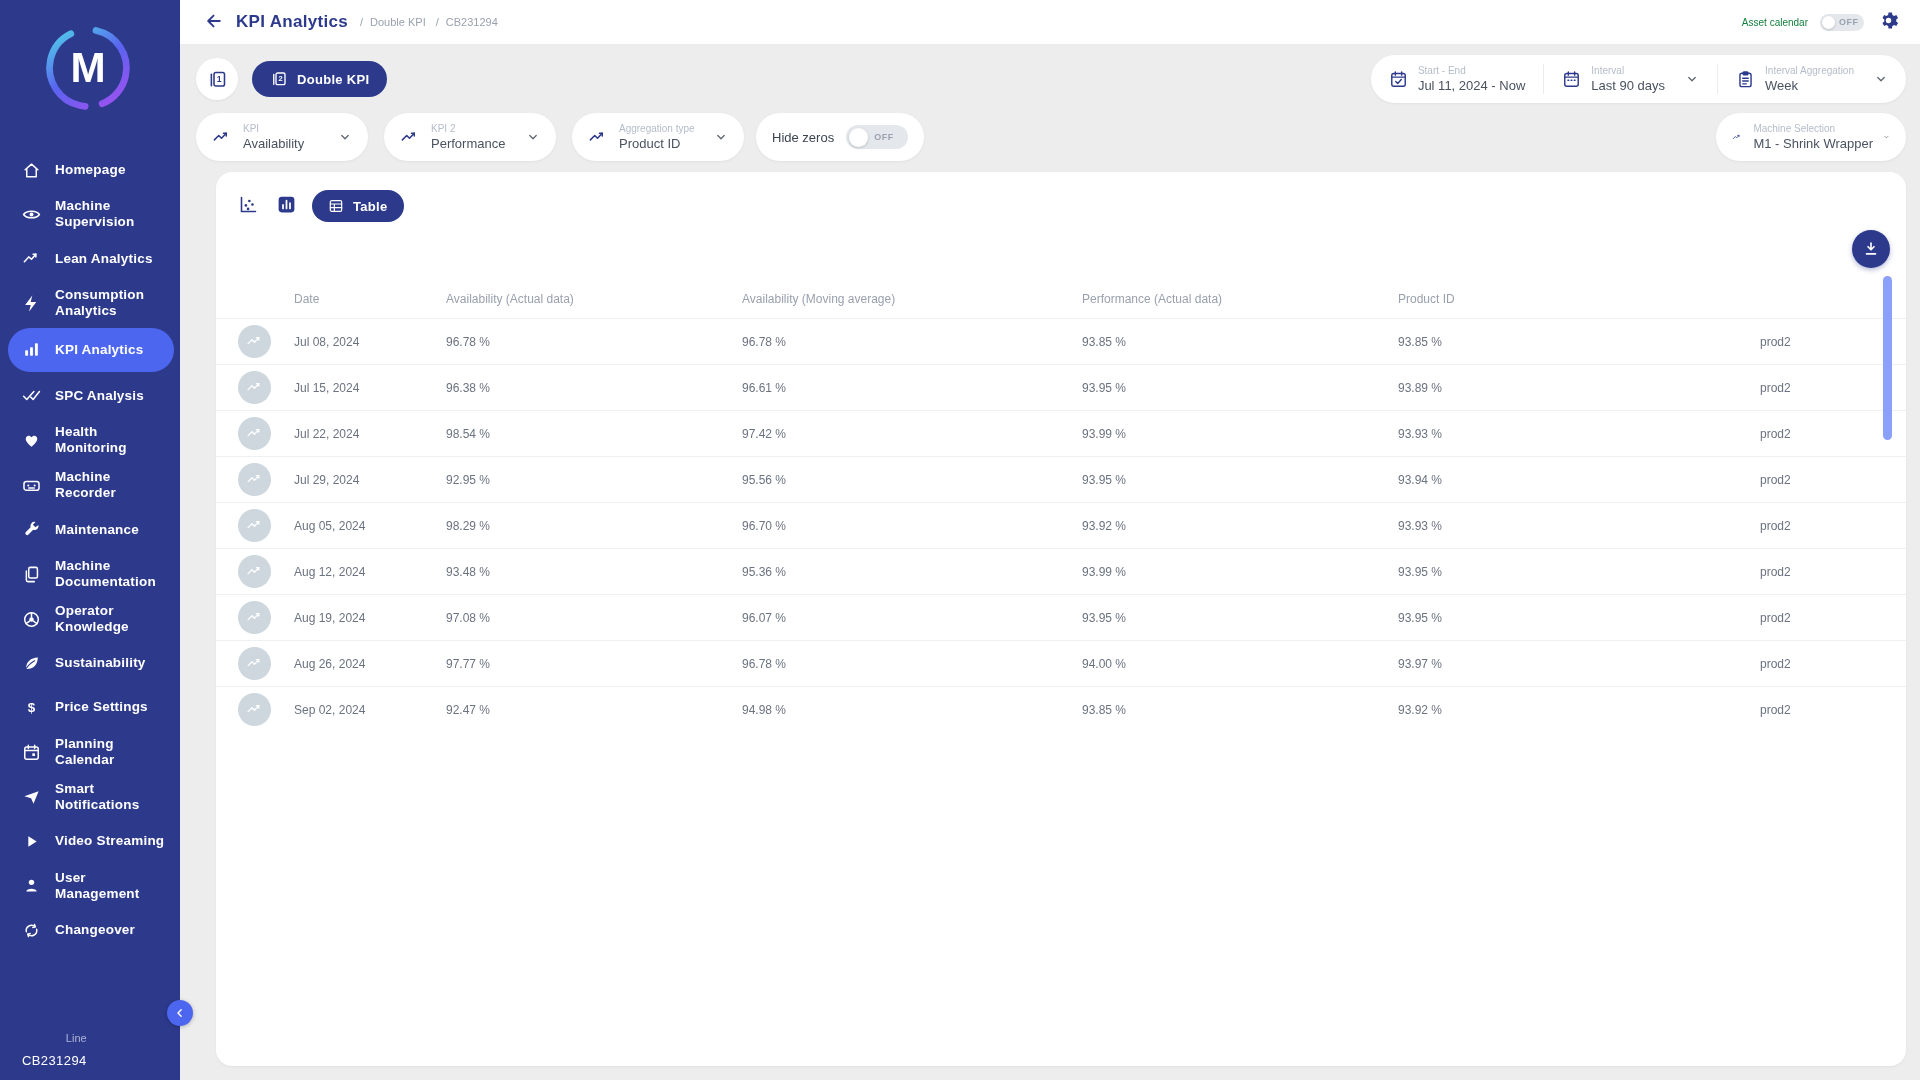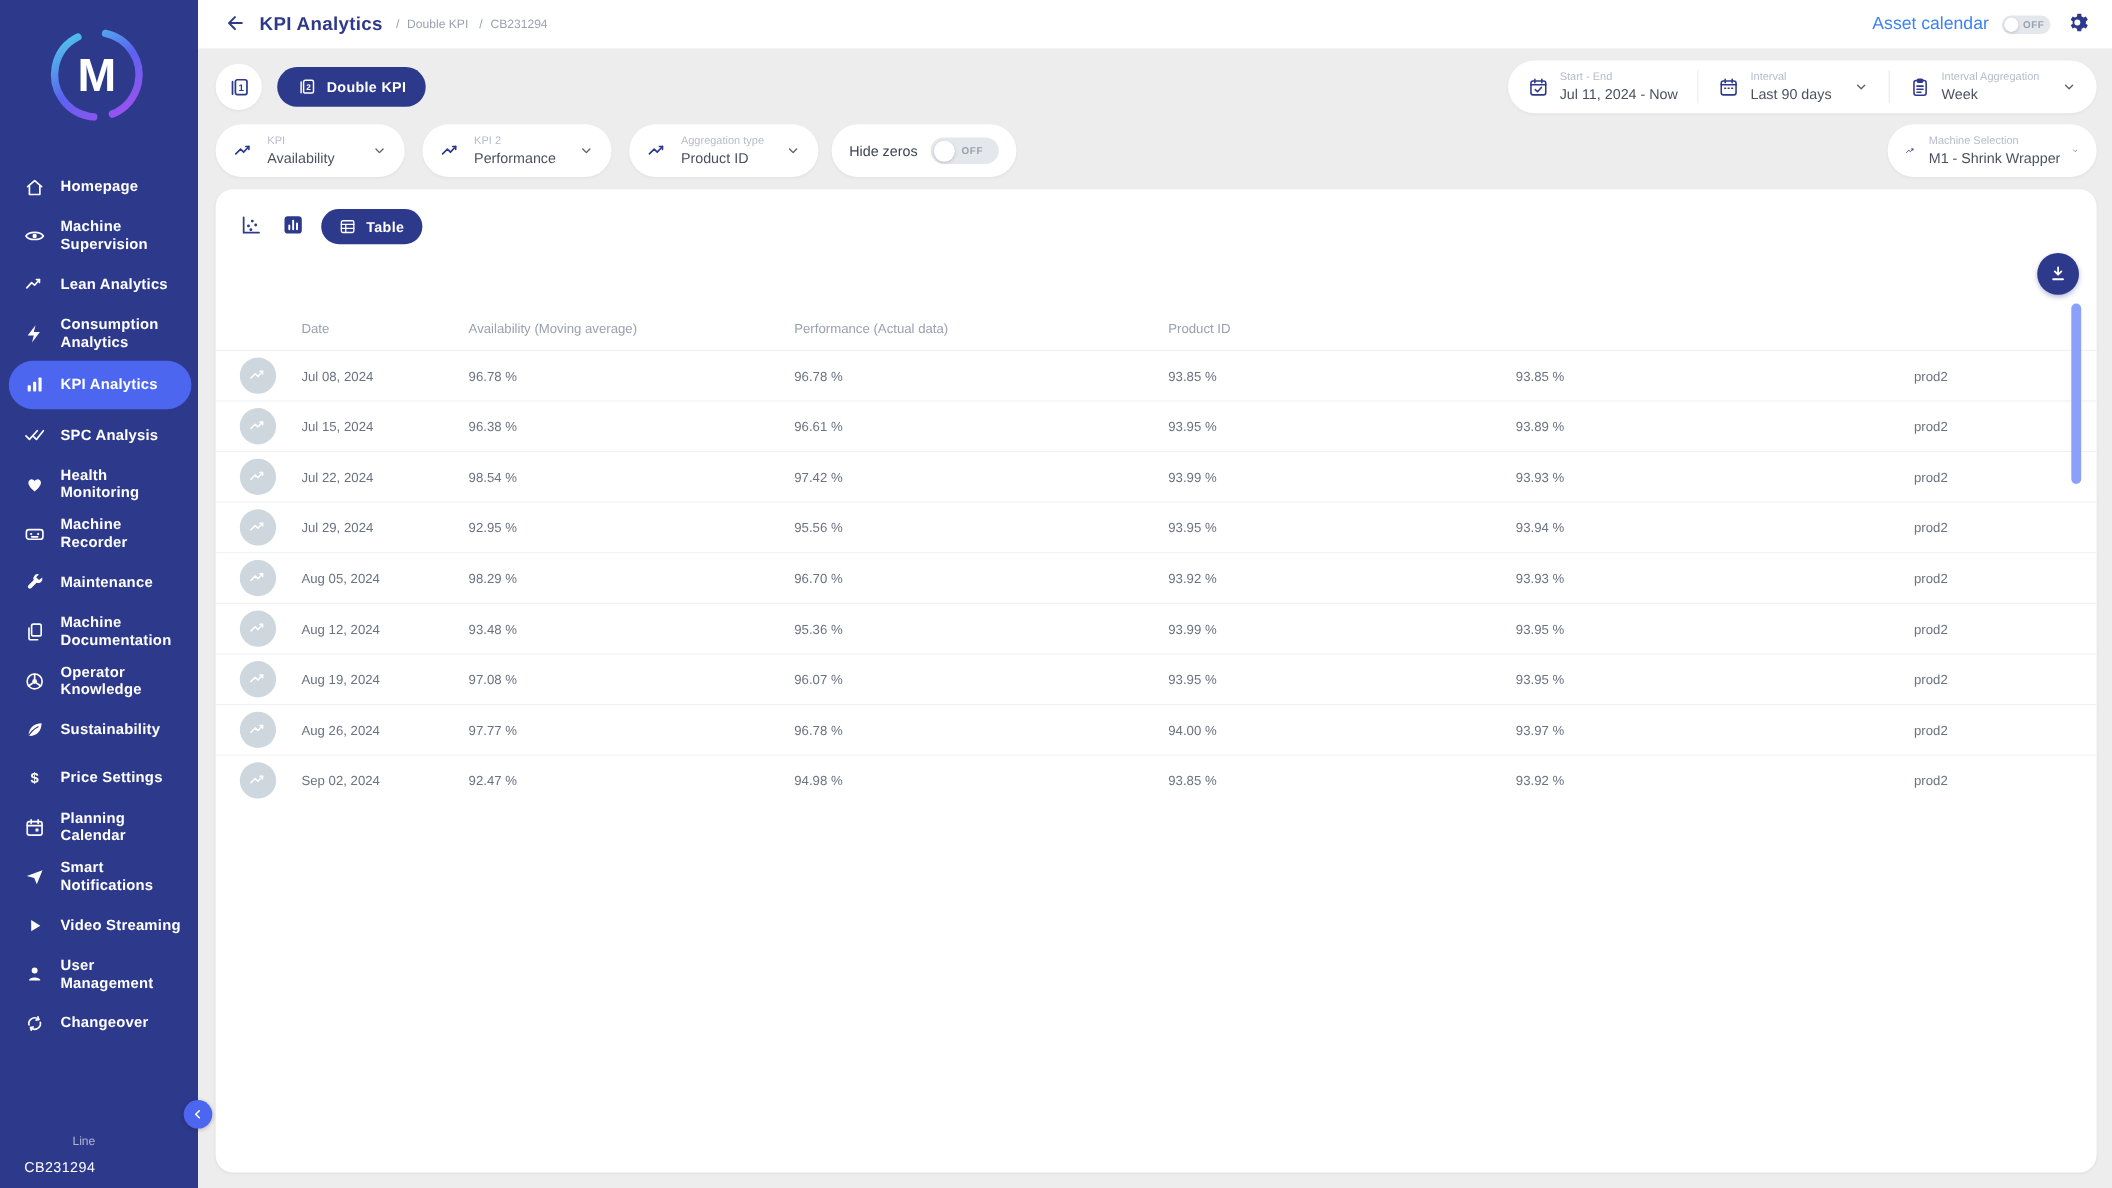--- a/index.html
+++ b/index.html
@@ -33,21 +33,21 @@
   .topbar { height:47px; background:#fff; display:flex; align-items:center;
     padding:0 20px 0 22px; }
   .back-btn { border:none; background:none; color:#2d3a8c; cursor:pointer;
     width:24px; height:24px; margin-right:10px; }
   .back-btn svg { width:20px; height:20px; }
   .page-title { font-size:17px; font-weight:bold; color:#2d3a8c; letter-spacing:.3px; }
   .crumbs { display:flex; gap:10px; margin-left:12px; }
   .crumb { font-size:11px; color:#9aa2af; }
   .crumb::before { content:"/  "; margin-right:4px; }
   .topbar-right { margin-left:auto; display:flex; align-items:center; gap:12px; }
-  .asset-label { font-size:16px; color:#3b82f6; }
+  .asset-label { font-size:10px; color:#15803d; }
   .gear-btn { border:none; background:none; color:#2d3a8c; cursor:pointer;
     width:24px; height:24px; }
   .gear-btn svg { width:21px; height:21px; }
 
   
   .toggle { position:relative; display:inline-flex; align-items:center;
     background:#e4e8ec; border-radius:999px; cursor:pointer; }
   .toggle .knob { background:#fff; border-radius:50%;
     box-shadow:0 1px 3px rgba(0,0,0,.18); }
   .toggle .state { font-size:9px; font-weight:bold; color:#9aa2af; letter-spacing:.5px; }
@@ -84,21 +84,21 @@
     padding:0 16px 0 16px; box-shadow:0 1px 3px rgba(0,0,0,.05); cursor:pointer; }
   .pill .ic { width:19px; height:19px; color:#2d3a8c; margin-right:12px; }
   .filter-pill { width:172px; }
   .filter-pill .dcol { flex:1; }
   .hz-pill { gap:12px; }
   .hz-label { font-size:13px; color:#3c4452; }
   .machine-pill { margin-left:auto; width:190px; }
 
   
   .card { position:relative; margin-top:10px; background:#fff; border-radius:16px;
-    height:894px; box-shadow:0 1px 3px rgba(0,0,0,.05); padding:18px 0 0 0; }
+    height:894px; box-shadow:0 1px 3px rgba(0,0,0,.05); padding:18px 0 0 0;margin-left:20px; }
   .views { display:flex; align-items:center; gap:14px; padding-left:20px; }
   .icon-btn { border:none; background:none; color:#2d3a8c; cursor:pointer;
     width:24px; height:24px; }
   .icon-btn svg { width:21px; height:21px; }
   .table-pill { height:32px; border-radius:18px; padding:0 16px; }
   .table-pill svg { width:16px; height:16px; }
   .dl-btn { position:absolute; top:58px; right:16px; width:38px; height:38px;
     border:none; border-radius:50%; background:#2d3a8c; color:#fff; cursor:pointer;
     display:flex; align-items:center; justify-content:center;
     box-shadow:0 2px 5px rgba(45,58,140,.35); }
@@ -460,20 +460,21 @@
         <button class="dl-btn">
           <svg viewBox="0 0 24 24" fill="none" stroke="currentColor" stroke-width="2.2" stroke-linecap="round" stroke-linejoin="round">
             <path d="M12 4v8.5M8 9l4 4 4-4M6 18.5h12"></path>
           </svg>
         </button>
 
         <div class="tablewrap">
           <div class="thead" id="thead">
               <div class="th"></div>
               <div class="th">Date</div>
+              <div class="th">Availability (Actual data)</div>
               <div class="th">Availability (Moving average)</div>
               <div class="th">Performance (Actual data)</div>
               <div class="th">Product ID</div>
             </div>
           <div id="tbody">
               <div class="tr">
                 <div class="td">
                   <span class="avatar">
                     <svg class="zz" viewBox="0 0 24 24" fill="none" stroke="currentColor" stroke-width="1.9" stroke-linecap="round" stroke-linejoin="round">
                       <path d="M3 15 8.5 9.5l3.5 3.5 6-6.5"></path>

